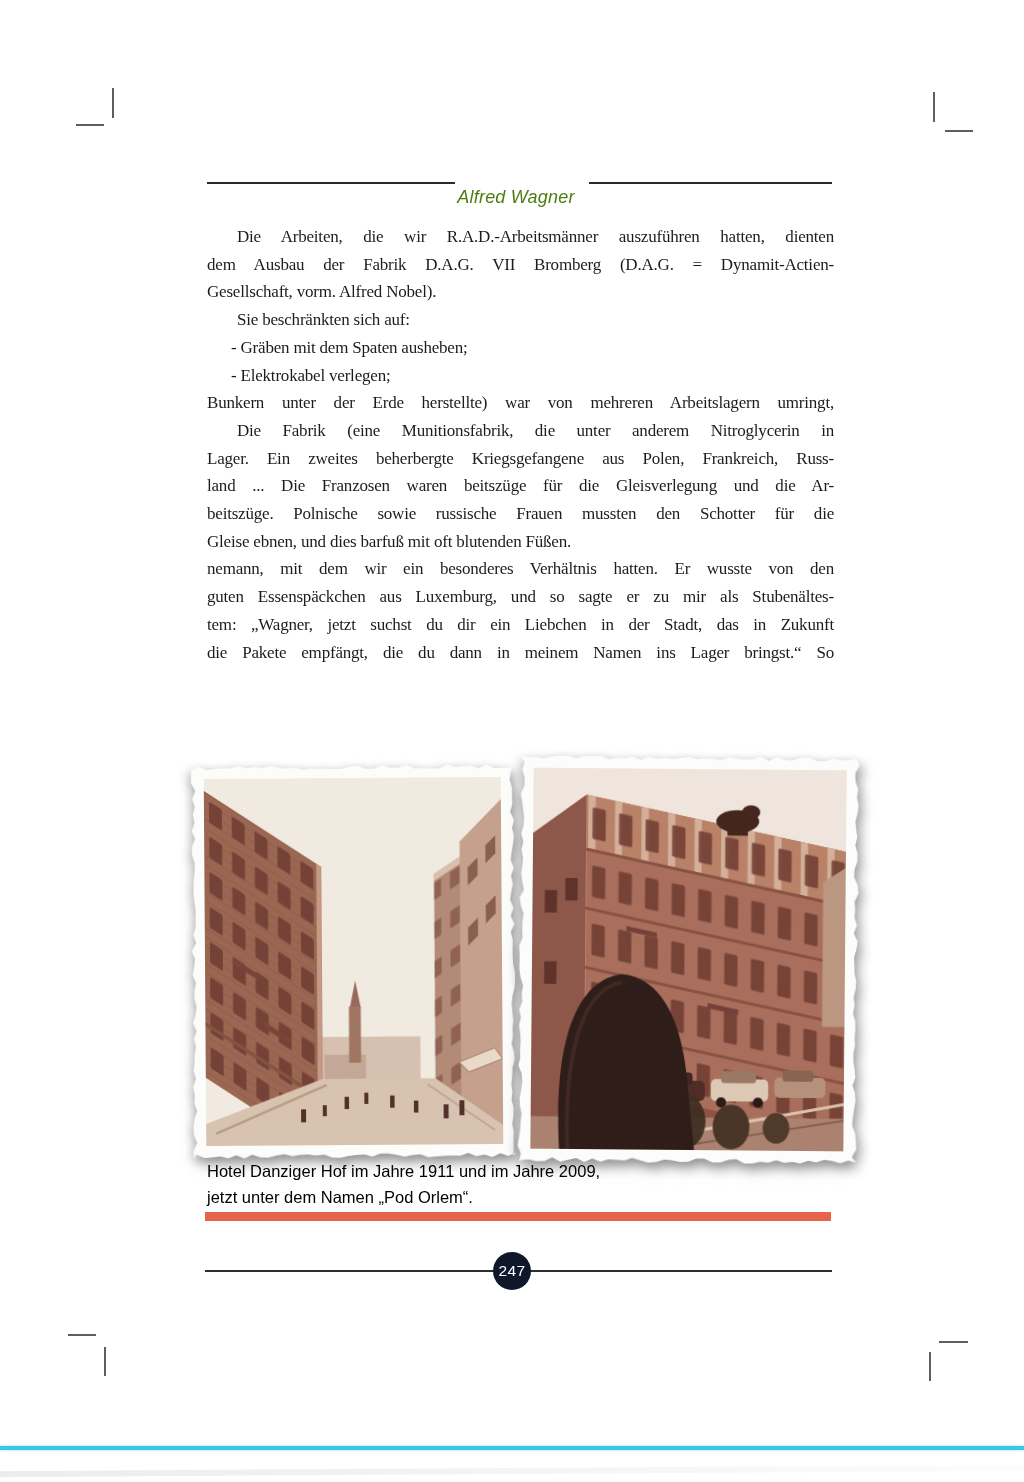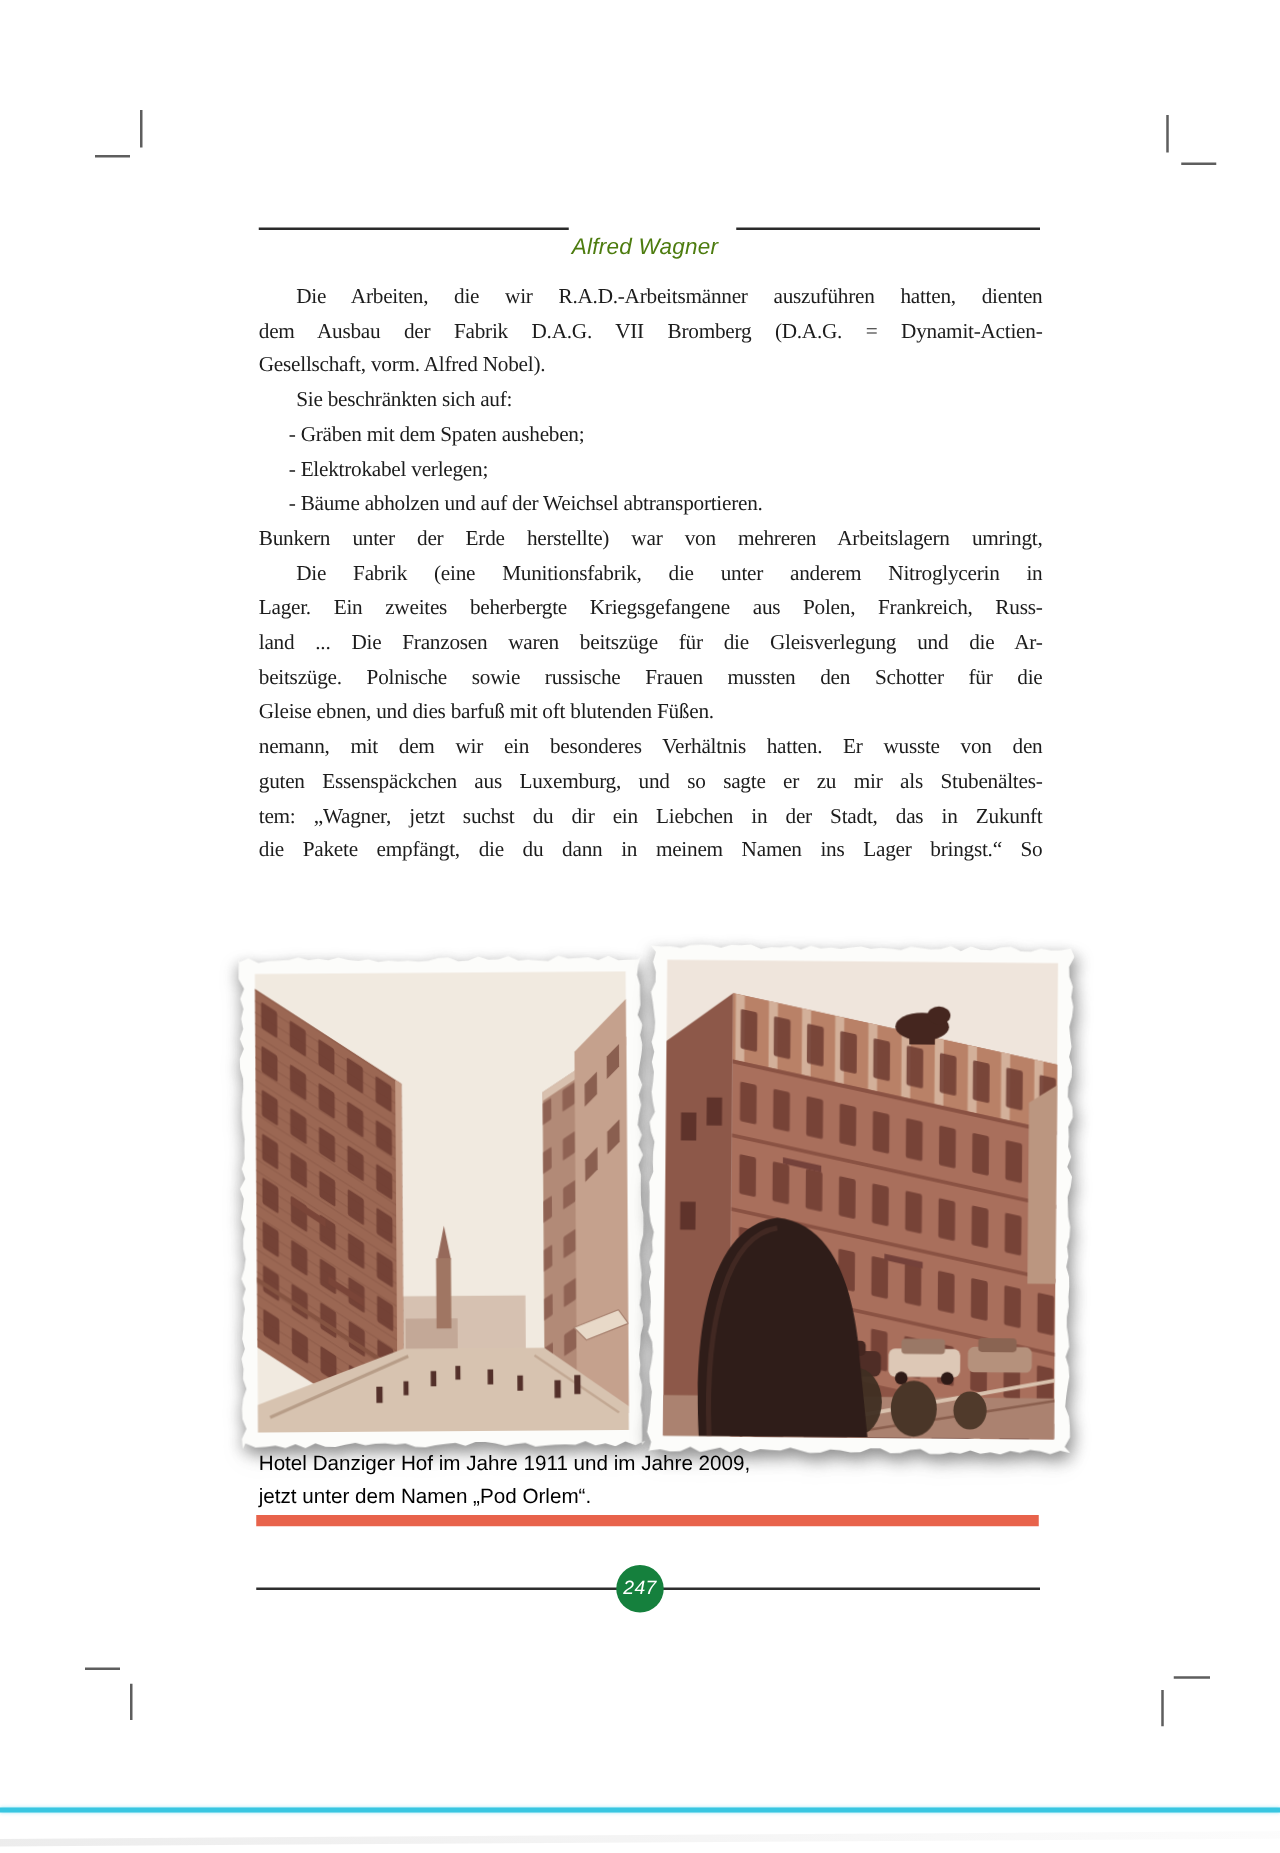--- a/index.html
+++ b/index.html
@@ -71,21 +71,20 @@
   <div class="hdr-title">Alfred Wagner</div>
   <div class="hdr-rule" style="left:589px;top:182px;width:243px;"></div>
 
   <div class="text-block">
     <div class="bl in j">Die Arbeiten, die wir R.A.D.-Arbeitsmänner auszuführen hatten, dienten</div>
     <div class="bl j">dem Ausbau der Fabrik D.A.G. VII Bromberg (D.A.G. = Dynamit-Actien-</div>
     <div class="bl">Gesellschaft, vorm. Alfred Nobel).</div>
     <div class="bl in">Sie beschränkten sich auf:</div>
     <div class="bl li">- Gräben mit dem Spaten ausheben;</div>
     <div class="bl li">- Elektrokabel verlegen;</div>
-    <div class="bl li">- Bäume abholzen und auf der Weichsel abtransportieren.</div>
     <div class="bl j">Bunkern unter der Erde herstellte) war von mehreren Arbeitslagern umringt,</div>
     <div class="bl in j">Die Fabrik (eine Munitionsfabrik, die unter anderem Nitroglycerin in</div>
     <div class="bl j">Lager. Ein zweites beherbergte Kriegsgefangene aus Polen, Frankreich, Russ-</div>
     <div class="bl j">land ... Die Franzosen waren beitszüge für die Gleisverlegung und die Ar-</div>
     <div class="bl j">beitszüge. Polnische sowie russische Frauen mussten den Schotter für die</div>
     <div class="bl">Gleise ebnen, und dies barfuß mit oft blutenden Füßen.</div>
     <div class="bl j">nemann, mit dem wir ein besonderes Verhältnis hatten. Er wusste von den</div>
     <div class="bl j">guten Essenspäckchen aus Luxemburg, und so sagte er zu mir als Stubenältes-</div>
     <div class="bl j">tem: „Wagner, jetzt suchst du dir ein Liebchen in der Stadt, das in Zukunft</div>
     <div class="bl j">die Pakete empfängt, die du dann in meinem Namen ins Lager bringst.“ So</div>
@@ -229,17 +228,17 @@
   </div>
 
   <div class="caption">
     <div>Hotel Danziger Hof im Jahre 1911 und im Jahre 2009,</div>
     <div>jetzt unter dem Namen „Pod Orlem“.</div>
   </div>
 
   <div class="accent-bar" style="background: rgb(232, 99, 75);"></div>
 
   <div class="pn-rule"></div>
-  <div class="pn-badge" style="background: #15803d; font-style: italic;">247</div>
+  <div class="pn-badge" style="background: #0f172a;">247</div>
 
   <div class="cyan-line" style="background: rgb(56, 198, 225);"></div>
   <div class="ghost-line"></div>
 </div>
 
 </body></html>

